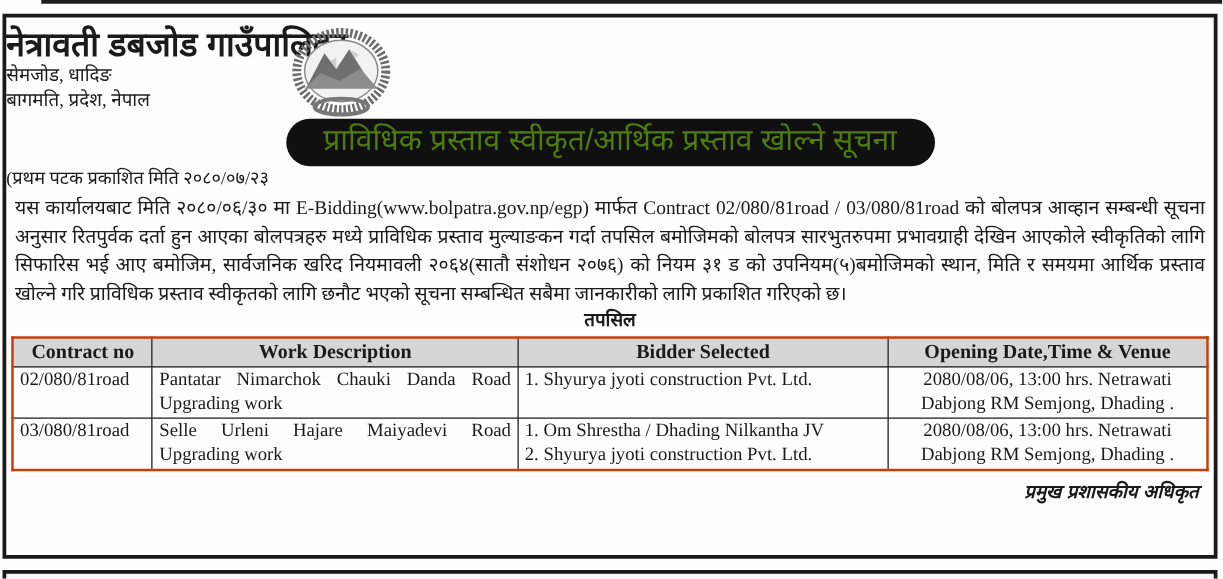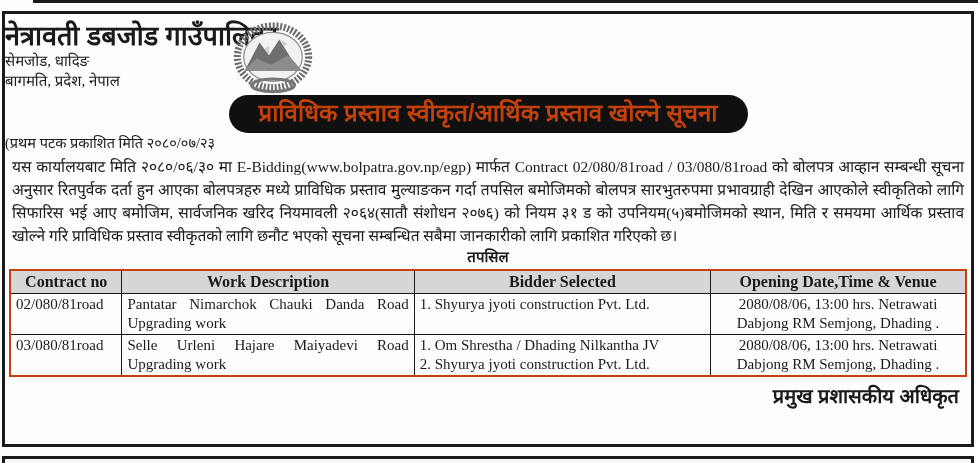--- a/index.html
+++ b/index.html
@@ -43,22 +43,22 @@
     font-weight: bold;
     line-height: 26px;
     margin-top: 2px;
     font-family: "Liberation Sans", "DejaVu Sans", sans-serif;
   }
   .addr { font-size: 15px; line-height: 20px; }
   .banner-row { text-align: center; margin-top: 4px; }
   .notice-banner {
     display: inline-block;
     background: #101010;
-    color: #c2410c;
-    font-weight: bold;
+    color: #4d7c0f;
+    font-weight: normal;
     font-size: 24px;
     line-height: 28px;
     padding: 4px 30px 6px 30px;
     border-radius: 19px;
     font-family: "Liberation Sans", "DejaVu Sans", sans-serif;
   }
   .publish-date { text-align: left; font-size: 14.5px; line-height: 19px; margin-top: 1px; }
   .body-par {
     margin: 2px 7px 0 7px;
     font-size: 15.5px;
@@ -91,22 +91,23 @@
   .col-bidder { width: 297px; }
   .col-open { width: 256px; }
   td.cell-work { text-align: justify; }
   td.cell-bidders { white-space: pre-line; }
   td.cell-opening { text-align: center; }
   .signature {
     text-align: right;
     padding-right: 12px;
     margin-top: 5px;
     font-weight: bold;
-    font-size: 20px;
+    font-size: 15px;
     font-family: "Liberation Sans", "DejaVu Sans", sans-serif;
+    font-style: italic;
   }
   .bottom-box {
     position: absolute;
     top: 456px; left: 2px;
     width: 972px; height: 12px;
     border: 3px solid #1a1a1a;
     background: #f7f7f7;
   }
 </style>
 </head>

